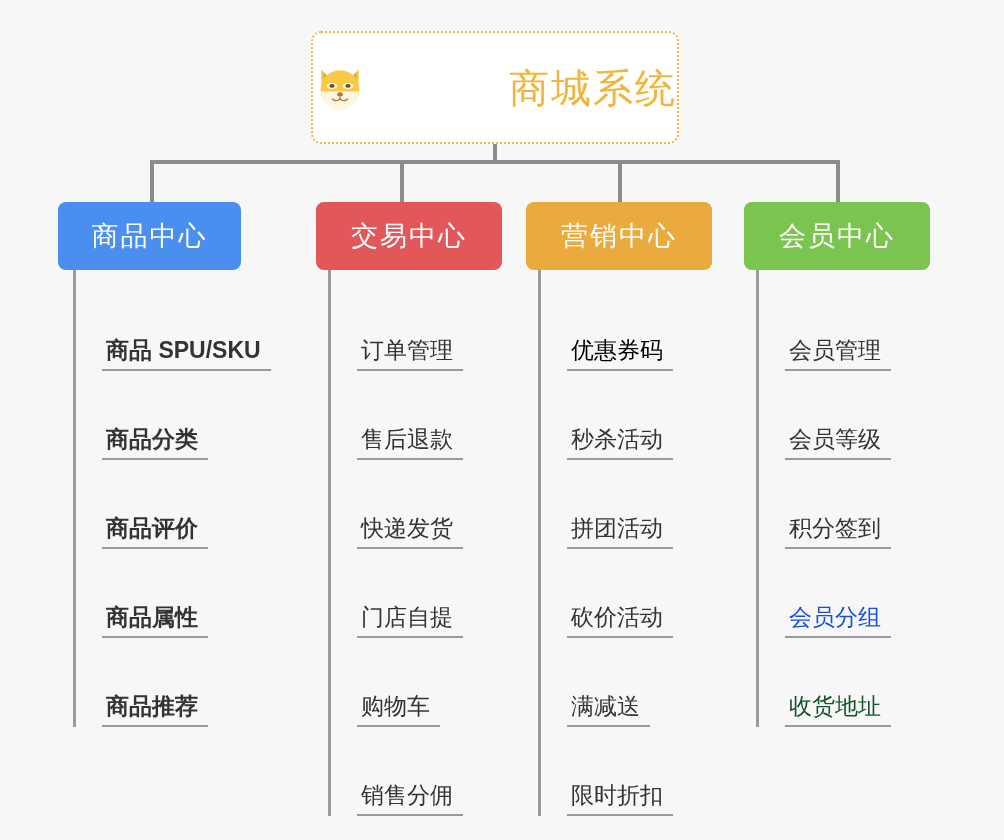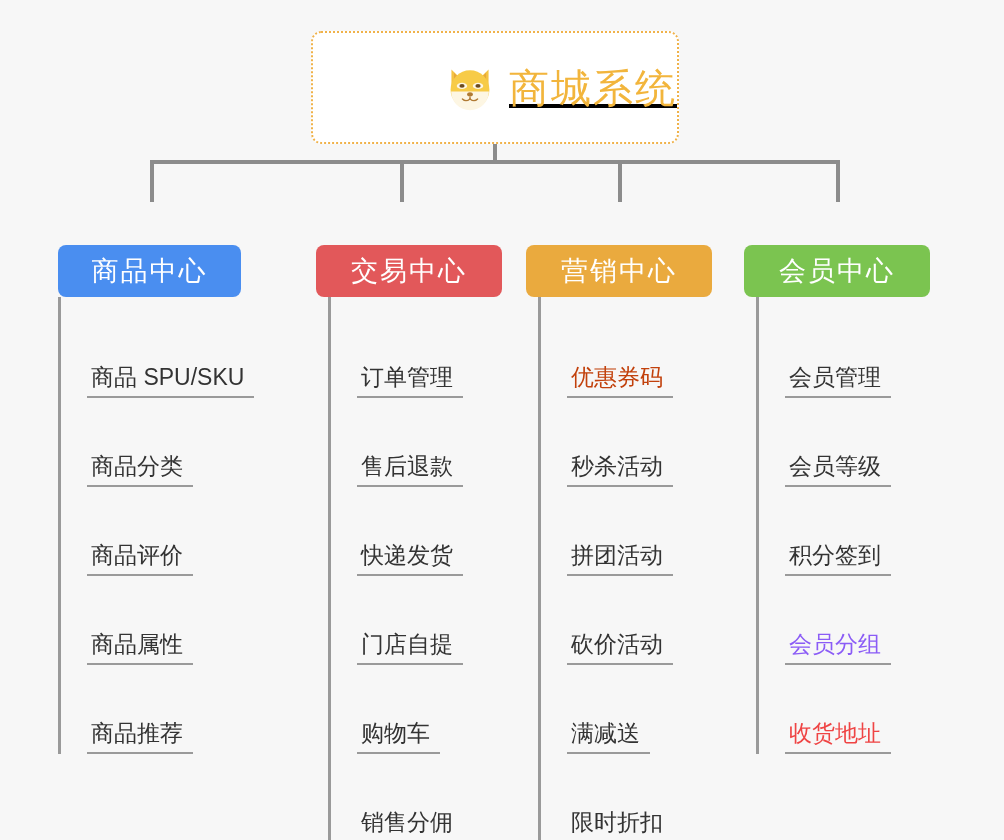--- a/index.html
+++ b/index.html
@@ -12,23 +12,22 @@
   #canvas { position:relative; width:1004px; height:840px; }
 
   
   .root-node {
     position:absolute;
     left:311px; top:31px;
     width:368px; height:113px;
     background:#ffffff;
     border:2px dotted #f0b24a;
     border-radius:10px;
-    display:flex; align-items:center; justify-content:flex-end;
+    display:flex; align-items:center; justify-content:space-between;
     gap:12px;
-    text-decoration:underline;
   }
   .root-title {
     font-size:40px;
     color:#f2b53c;
     letter-spacing:2px;
     line-height:1;
     white-space:nowrap;
   }
   .shiba-icon { width:54px; height:54px; display:block; flex:0 0 auto; }
 
@@ -43,41 +42,40 @@
   .drop-4 { left:836px; }
 
   
   .column { position:absolute; top:202px; }
   .col-1 { left:58px;  width:238px; }
   .col-2 { left:316px; width:225px; }
   .col-3 { left:526px; width:225px; }
   .col-4 { left:744px; width:225px; }
 
   .cat-box {
-    height:52px;
+    height:68px;
     border-radius:8px;
     display:flex; align-items:center; justify-content:center;
     color:#ffffff;
     font-size:27px;
     letter-spacing:2px;
-    margin-top:43px;
   }
   .col-1 .cat-box { width:183px; }
   .col-2 .cat-box { width:186px; }
   .col-3 .cat-box { width:186px; }
   .col-4 .cat-box { width:186px; }
 
   
   .item-list {
     position:relative;
     margin-left:12px;
     border-left:3px solid #9a9a9a;
     padding-top:12px;
   }
-  .col-1 .item-list { margin-left:0; }
+  .col-1 .item-list { margin-left:15px;font-weight:bold; }
   .col-2 .item-list { margin-left:12px; }
   .col-3 .item-list { margin-left:12px; }
   .col-4 .item-list { margin-left:12px; }
 
   .item {
     height:89px;
     display:flex;
     align-items:flex-end;
     padding-left:30px;
   }
@@ -174,21 +172,21 @@
         </div>
     </div>
   </div>
 
   <div class="column col-3">
     <div class="cat-box" style="background: rgb(234, 170, 62);">
       <span>营销中心</span>
     </div>
     <div class="item-list" style="border-left-color: rgb(154, 154, 154);">
       <div class="item">
-          <span class="item-label" style="border-bottom-color: rgb(154, 154, 154); color: #c2410c;">优惠券码</span>
+          <span class="item-label" style="border-bottom-color: rgb(154, 154, 154); color: #000000;">优惠券码</span>
         </div>
       <div class="item">
           <span class="item-label" style="border-bottom-color: rgb(154, 154, 154); color: rgb(51, 51, 51);">秒杀活动</span>
         </div>
       <div class="item">
           <span class="item-label" style="border-bottom-color: rgb(154, 154, 154); color: rgb(51, 51, 51);">拼团活动</span>
         </div>
       <div class="item">
           <span class="item-label" style="border-bottom-color: rgb(154, 154, 154); color: rgb(51, 51, 51);">砍价活动</span>
         </div>
@@ -209,21 +207,21 @@
       <div class="item">
           <span class="item-label" style="border-bottom-color: rgb(154, 154, 154); color: rgb(51, 51, 51);">会员管理</span>
         </div>
       <div class="item">
           <span class="item-label" style="border-bottom-color: rgb(154, 154, 154); color: rgb(51, 51, 51);">会员等级</span>
         </div>
       <div class="item">
           <span class="item-label" style="border-bottom-color: rgb(154, 154, 154); color: rgb(51, 51, 51);">积分签到</span>
         </div>
       <div class="item">
-          <span class="item-label" style="border-bottom-color: rgb(154, 154, 154); color: #8b5cf6;">会员分组</span>
-        </div>
-      <div class="item">
-          <span class="item-label" style="border-bottom-color: rgb(154, 154, 154); color: #ef4444;">收货地址</span>
+          <span class="item-label" style="border-bottom-color: rgb(154, 154, 154); color: #1d4ed8;">会员分组</span>
+        </div>
+      <div class="item">
+          <span class="item-label" style="border-bottom-color: rgb(154, 154, 154); color: #14532d;">收货地址</span>
         </div>
     </div>
   </div>
 
 </div>
 
 </body></html>

